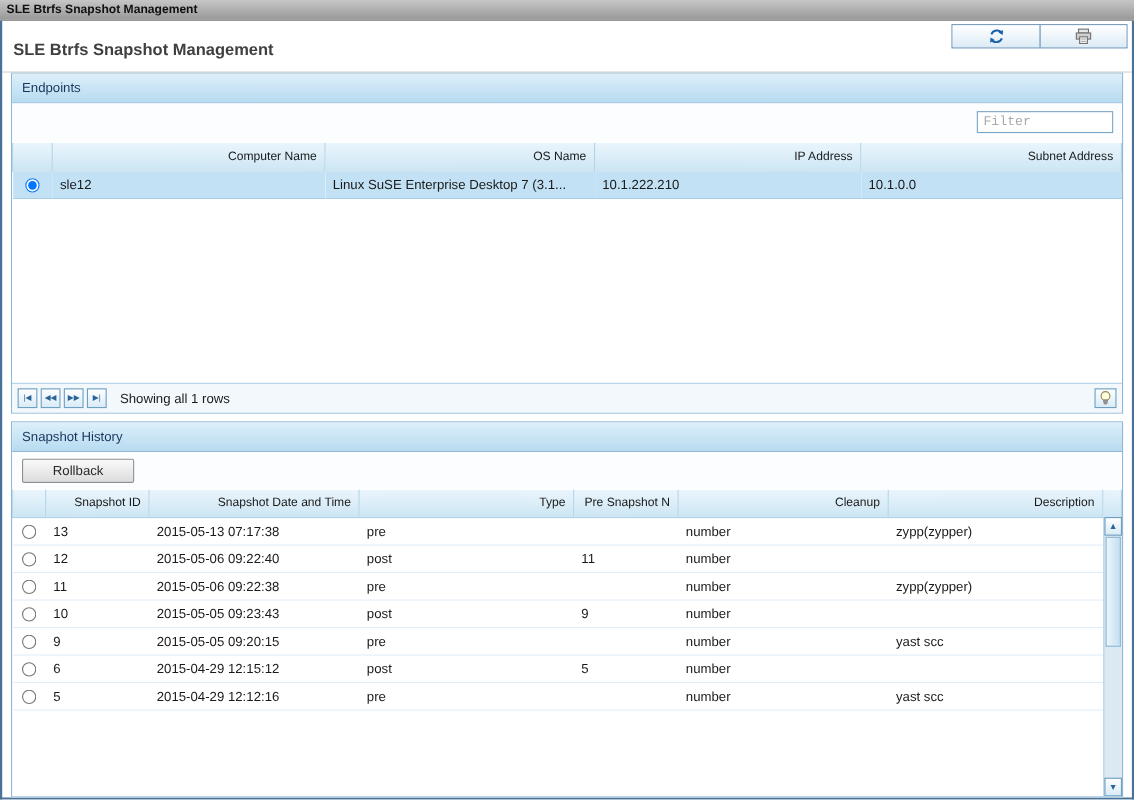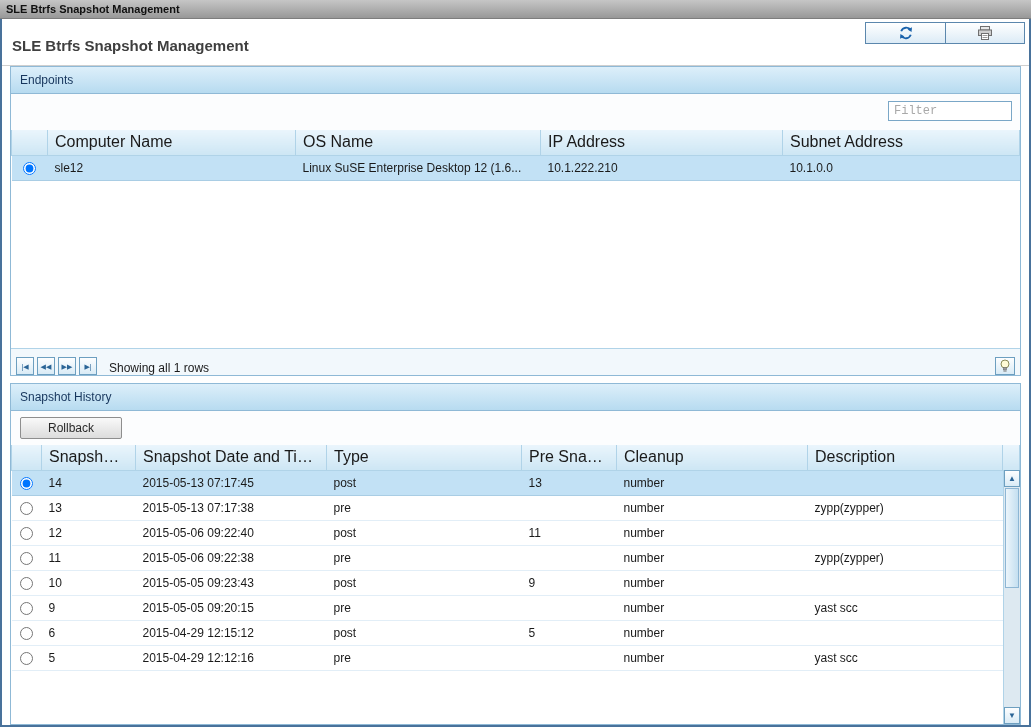--- a/index.html
+++ b/index.html
@@ -23,29 +23,29 @@
   .panel{margin:0 8px;border:1px solid #8fb9d6;display:flex;flex-direction:column;box-sizing:border-box;background:#fff;}
   .panel-hd{height:26px;line-height:26px;padding:0 9px;flex:0 0 auto;
     background:linear-gradient(#ddeffa,#b7dbf0);border-bottom:1px solid #8fb9d6;color:#17365d;font-size:12px;}
   
   .endpoints{height:310px;flex:0 0 auto;}
   .filter-row{height:36px;position:relative;flex:0 0 auto;background:#fcfdfe;}
   .filter-input{position:absolute;right:8px;top:7px;width:124px;height:20px;box-sizing:border-box;
     border:1px solid #7aa7c7;padding:0 5px;font-size:12px;font-family:Liberation Mono, monospace;color:#333;}
   .filter-input::placeholder{color:#a9a9a9;}
   table.grid{width:100%;border-collapse:collapse;table-layout:fixed;flex:0 0 auto;}
-  table.grid th{height:25px;box-sizing:border-box;padding:0 7px;text-align:left;font-weight:normal;color:#1a1a1a;
-    background:linear-gradient(#eaf5fc,#cde6f4);border:1px solid #b0d3e8;border-top:none;font-size:16px;
+  table.grid th{height:25px;box-sizing:border-box;padding:0 7px;text-align:right;font-weight:normal;color:#1a1a1a;
+    background:linear-gradient(#eaf5fc,#cde6f4);border:1px solid #b0d3e8;border-top:none;font-size:11px;
     overflow:hidden;white-space:nowrap;text-overflow:ellipsis;}
   table.grid td{height:25px;box-sizing:border-box;padding:0 7px;border-bottom:1px solid #e2eef7;
     overflow:hidden;white-space:nowrap;text-overflow:ellipsis;font-size:12px;color:#1a1a1a;background:#fff;}
   table.grid td.radio-cell{text-align:center;padding:0;}
   tr.selected td{background:#c2e1f5;border-bottom:1px solid #a9cde4;border-top:1px solid #a9cde4;margin-left:44px;}
   .grid-empty{flex:1 1 auto;background:#fff;}
-  .panel-ft{height:26px;flex:0 0 auto;display:flex;align-items:flex-end;gap:3px;padding:0 5px;
+  .panel-ft{height:26px;flex:0 0 auto;display:flex;align-items:center;gap:3px;padding:0 5px;
     background:#f2f8fc;border-top:1px solid #b0d3e8;}
   .pager-btn{width:18px;height:18px;box-sizing:border-box;border:1px solid #6d9fc0;color:#2a6496;
     background:linear-gradient(#fdfeff,#d9ebf6);font-size:7px;line-height:1;display:flex;align-items:center;
     justify-content:center;padding:0;cursor:pointer;font-family:inherit;}
   .pager-status{margin-left:9px;font-size:12px;color:#1a1a1a;}
   .bulb-btn{margin-left:auto;width:20px;height:18px;box-sizing:border-box;border:1px solid #6d9fc0;
     background:linear-gradient(#fdfeff,#d9ebf6);display:flex;align-items:center;justify-content:center;padding:0;cursor:pointer;}
   
   .snapshots{flex:1 1 auto;margin-top:7px;margin-bottom:0;overflow:hidden;}
   .actions-row{padding:6px 9px;flex:0 0 auto;background:#fcfdfe;}
@@ -125,21 +125,21 @@
             <th>IP Address</th>
             <th>Subnet Address</th>
           </tr>
         </thead>
         <tbody>
           <tr class="selected">
             <td class="radio-cell">
               <input type="radio" name="endpoint-select" checked="" style="">
             </td>
             <td>sle12</td>
-            <td>Linux SuSE Enterprise Desktop 12 (1.6...</td>
+            <td>Linux SuSE Enterprise Desktop 7 (3.1...</td>
             <td>10.1.222.210</td>
             <td>10.1.0.0</td>
           </tr>
         </tbody>
       </table>
       <div class="grid-empty"></div>
       <div class="panel-ft">
         <button class="pager-btn">|◀</button>
         <button class="pager-btn">◀◀</button>
         <button class="pager-btn">▶▶</button>
@@ -180,30 +180,20 @@
               <th>Snapshot ID</th>
               <th>Snapshot Date and Time</th>
               <th>Type</th>
               <th>Pre Snapshot N</th>
               <th>Cleanup</th>
               <th>Description</th>
               <th></th>
             </tr>
           </thead>
           <tbody>
-            <tr class="selected">
-              <td class="radio-cell"><input type="radio" name="snapshot-select" checked="" style=""></td>
-              <td>14</td>
-              <td>2015-05-13 07:17:45</td>
-              <td>post</td>
-              <td>13</td>
-              <td>number</td>
-              <td></td>
-              <td></td>
-            </tr>
             <tr>
               <td class="radio-cell"><input type="radio" name="snapshot-select" style=""></td>
               <td>13</td>
               <td>2015-05-13 07:17:38</td>
               <td>pre</td>
               <td></td>
               <td>number</td>
               <td>zypp(zypper)</td>
               <td></td>
             </tr>

